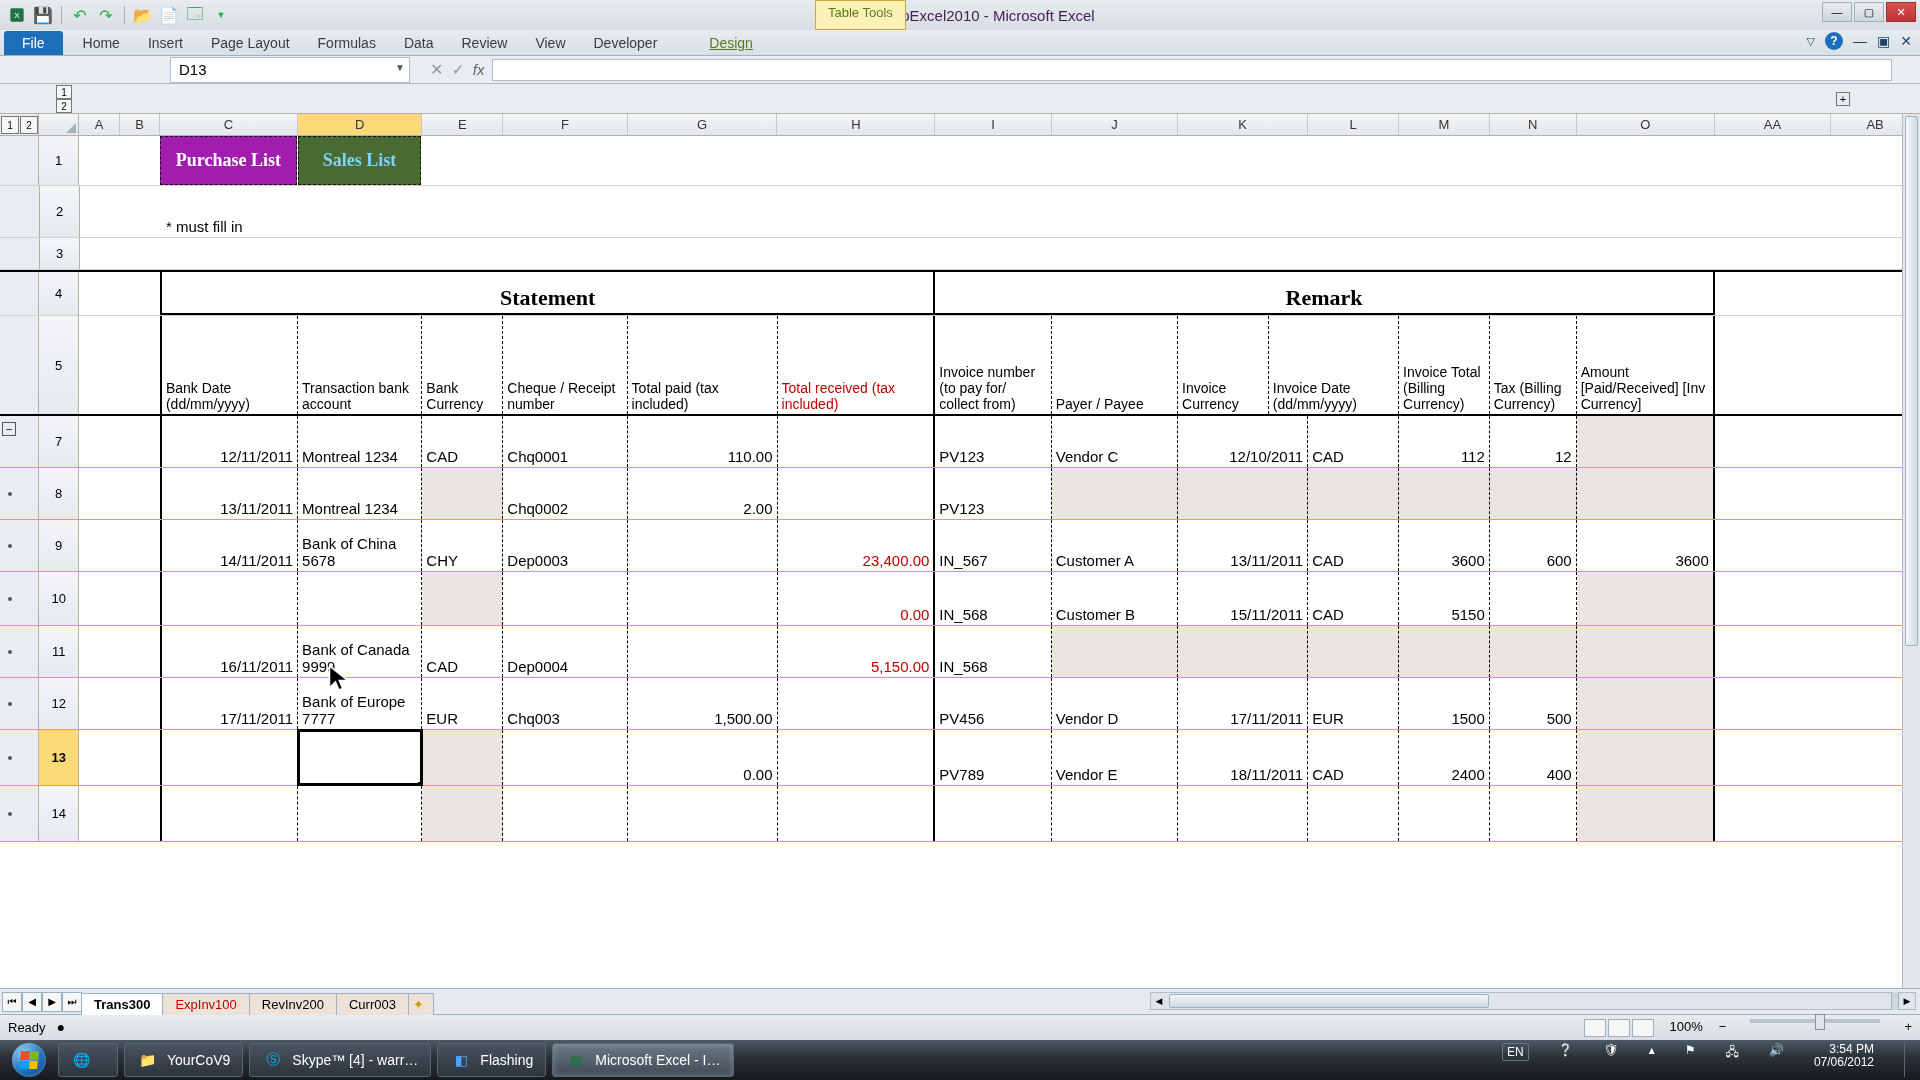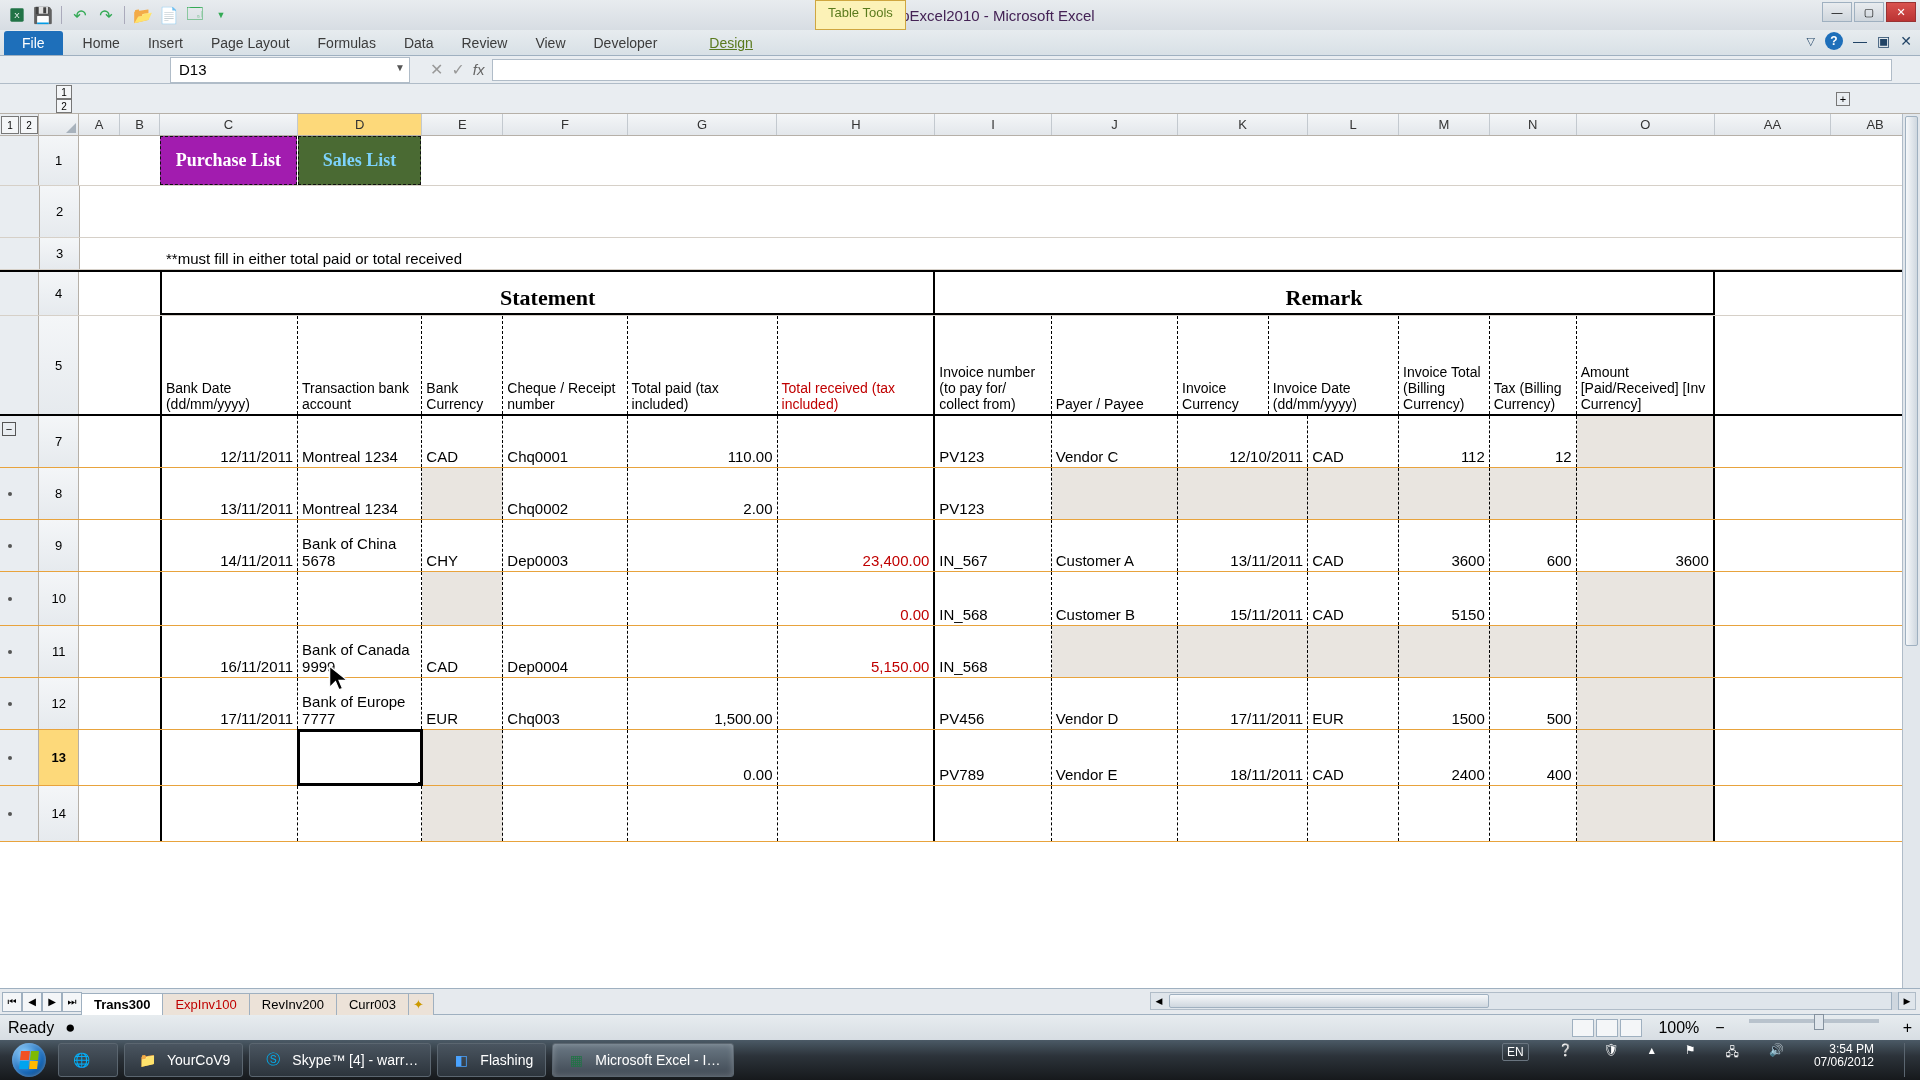--- a/index.html
+++ b/index.html
@@ -94,21 +94,21 @@
 .stab { padding:3px 12px; font-size:13px; border:1px solid #9fb0c0; border-bottom:none; margin-left:-1px; background:#ece2d8; position:relative; top:2px;}
 .stab.active { background:#fff; font-weight:bold; z-index:2;}
 .stab.red { color:#c00000;}
 .stab.new { width:26px; padding:3px 4px; color:#c90;}
 .hscroll { position:absolute; right:4px; top:3px; left:1150px; height:18px; background:#dfe5eb; border:1px solid #b0bcc8; display:flex; align-items:center;}
 .hscroll .thumb{ width:320px; height:14px; background:linear-gradient(#f6f8fa,#cfd7df); border:1px solid #9fb0c0; margin-left:2px; border-radius:2px;}
 .hscroll .arrow{ width:16px; height:16px; display:flex; align-items:center; justify-content:center; font-size:9px;}
 .hscroll .hsplit{ width:8px; height:18px; background:#cfd7df; border-left:1px solid #9fb0c0; border-right:1px solid #9fb0c0; margin-left:auto;}
 
 
-.statusbar { height:26px; background:linear-gradient(#e7ecef,#d7dde3); display:flex; align-items:center; font-size:16px; padding:0 8px; border-top:1px solid #9fb0c0; justify-content:space-between;}
+.statusbar { height:26px; background:linear-gradient(#e7ecef,#d7dde3); display:flex; align-items:center; font-size:13px; padding:0 8px; border-top:1px solid #9fb0c0; justify-content:space-between;}
 .viewbtns { display:flex; align-items:center; gap:2px;}
 .viewbtns .vb { width:22px; height:18px; border:1px solid #9fb0c0; background:#f4f6f8;}
 .zoomslider { width:130px; height:4px; background:#b8c2cc; position:relative; margin:0 8px;}
 .zoomslider::after{content:''; position:absolute; left:50%; top:-5px; width:8px; height:14px; background:#dfe5eb; border:1px solid #84919e;}
 
 
 .taskbar { height:40px; background:linear-gradient(#4b5a66,#2c333a 40%,#16191c); display:flex; align-items:center; padding:0 6px; gap:6px; color:#fff; font-size:14px;}
 .startorb { width:46px; height:38px; display:flex; align-items:center; justify-content:center;}
 .startorb .orb{ width:34px; height:34px; border-radius:50%; background:radial-gradient(circle at 35% 30%, #8fd0ff, #1666b6 60%, #093560); display:flex; align-items:center; justify-content:center; box-shadow:0 0 4px rgba(255,255,255,.4) inset;}
 .startorb .flag{ width:18px; height:18px; display:grid; grid-template:1fr 1fr/1fr 1fr; gap:1px; transform:skewX(-6deg);}
@@ -247,28 +247,28 @@
       <div class="cell cO"></div>
       <div class="cell cAA"></div>
       <div class="cell cAB"></div>
   </div>
 
   <div class="bodyrow" style="height:52px">
     <div class="routcol"></div>
     <div class="rnum">2</div>
     <div class="cell cA"></div>
       <div class="cell cB"></div>
+    <div class="cell" style="width:1586px">* must fill in</div>
   </div>
 
   <div class="bodyrow" style="height:32px">
     <div class="routcol"></div>
     <div class="rnum">3</div>
     <div class="cell cA"></div>
       <div class="cell cB"></div>
-    <div class="cell" style="width:1586px">**must fill in either total paid or total received</div>
   </div>
 
   <div class="bodyrow tblTop" style="height:46px">
     <div class="routcol"></div>
     <div class="rnum">4</div>
     <div class="cell cA"></div>
       <div class="cell cB"></div>
     <div class="cell groupHdr tblL tblR" style="width:786px">Statement</div>
     <div class="cell groupHdr tblR" style="width:790px">Remark</div>
     <div class="cell cAA"></div>

